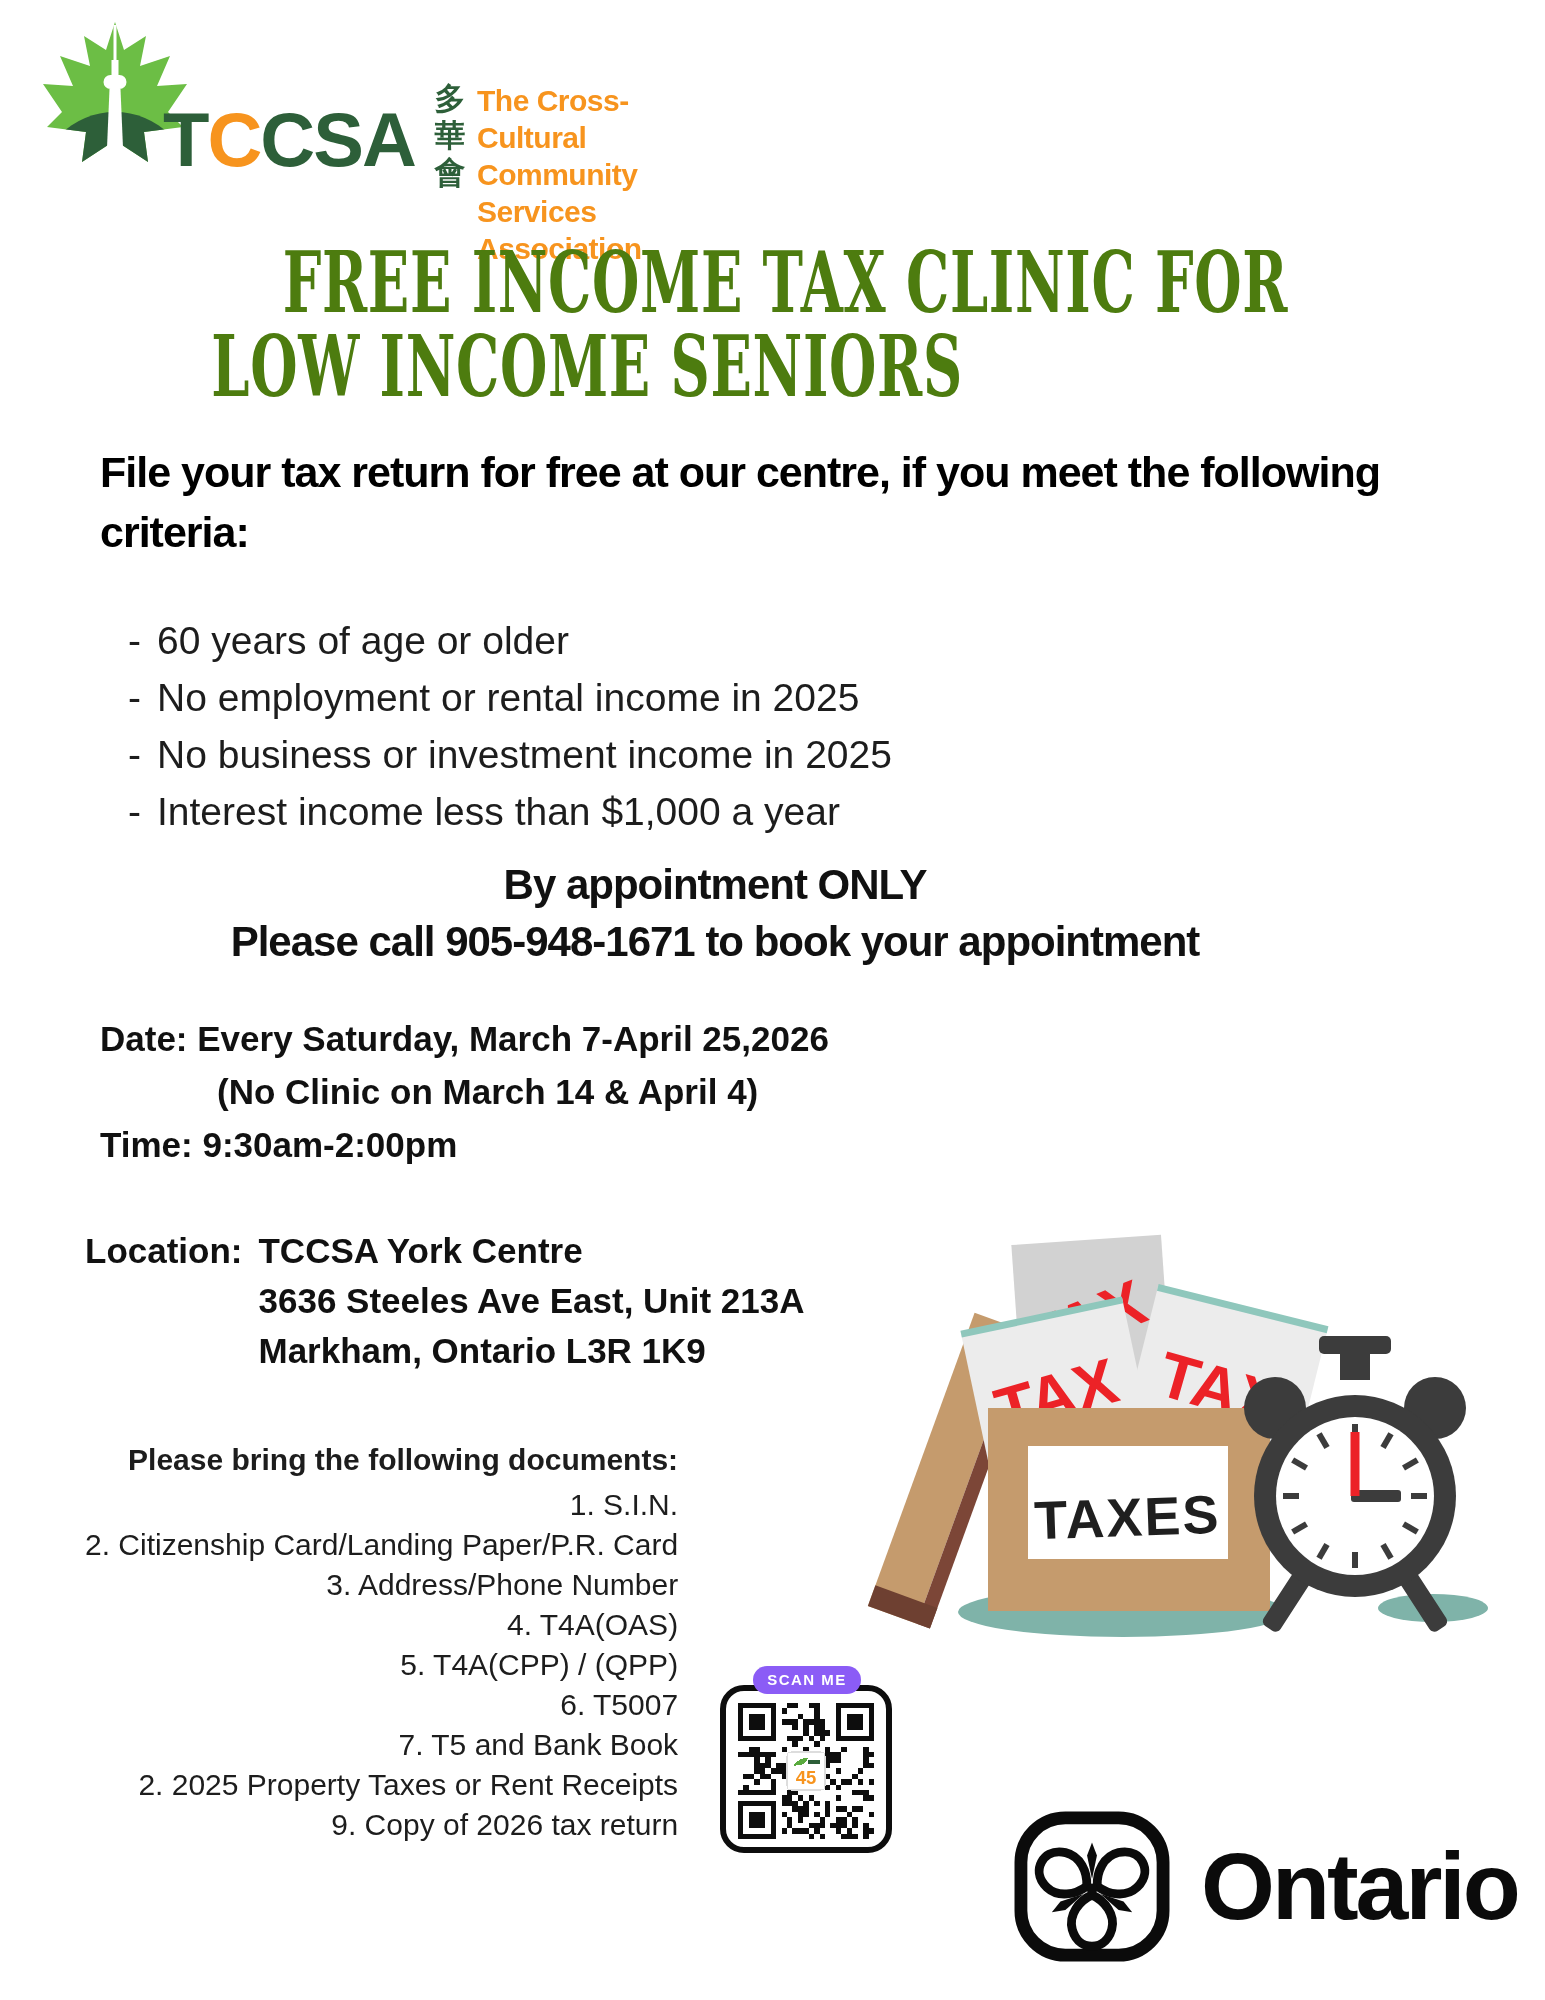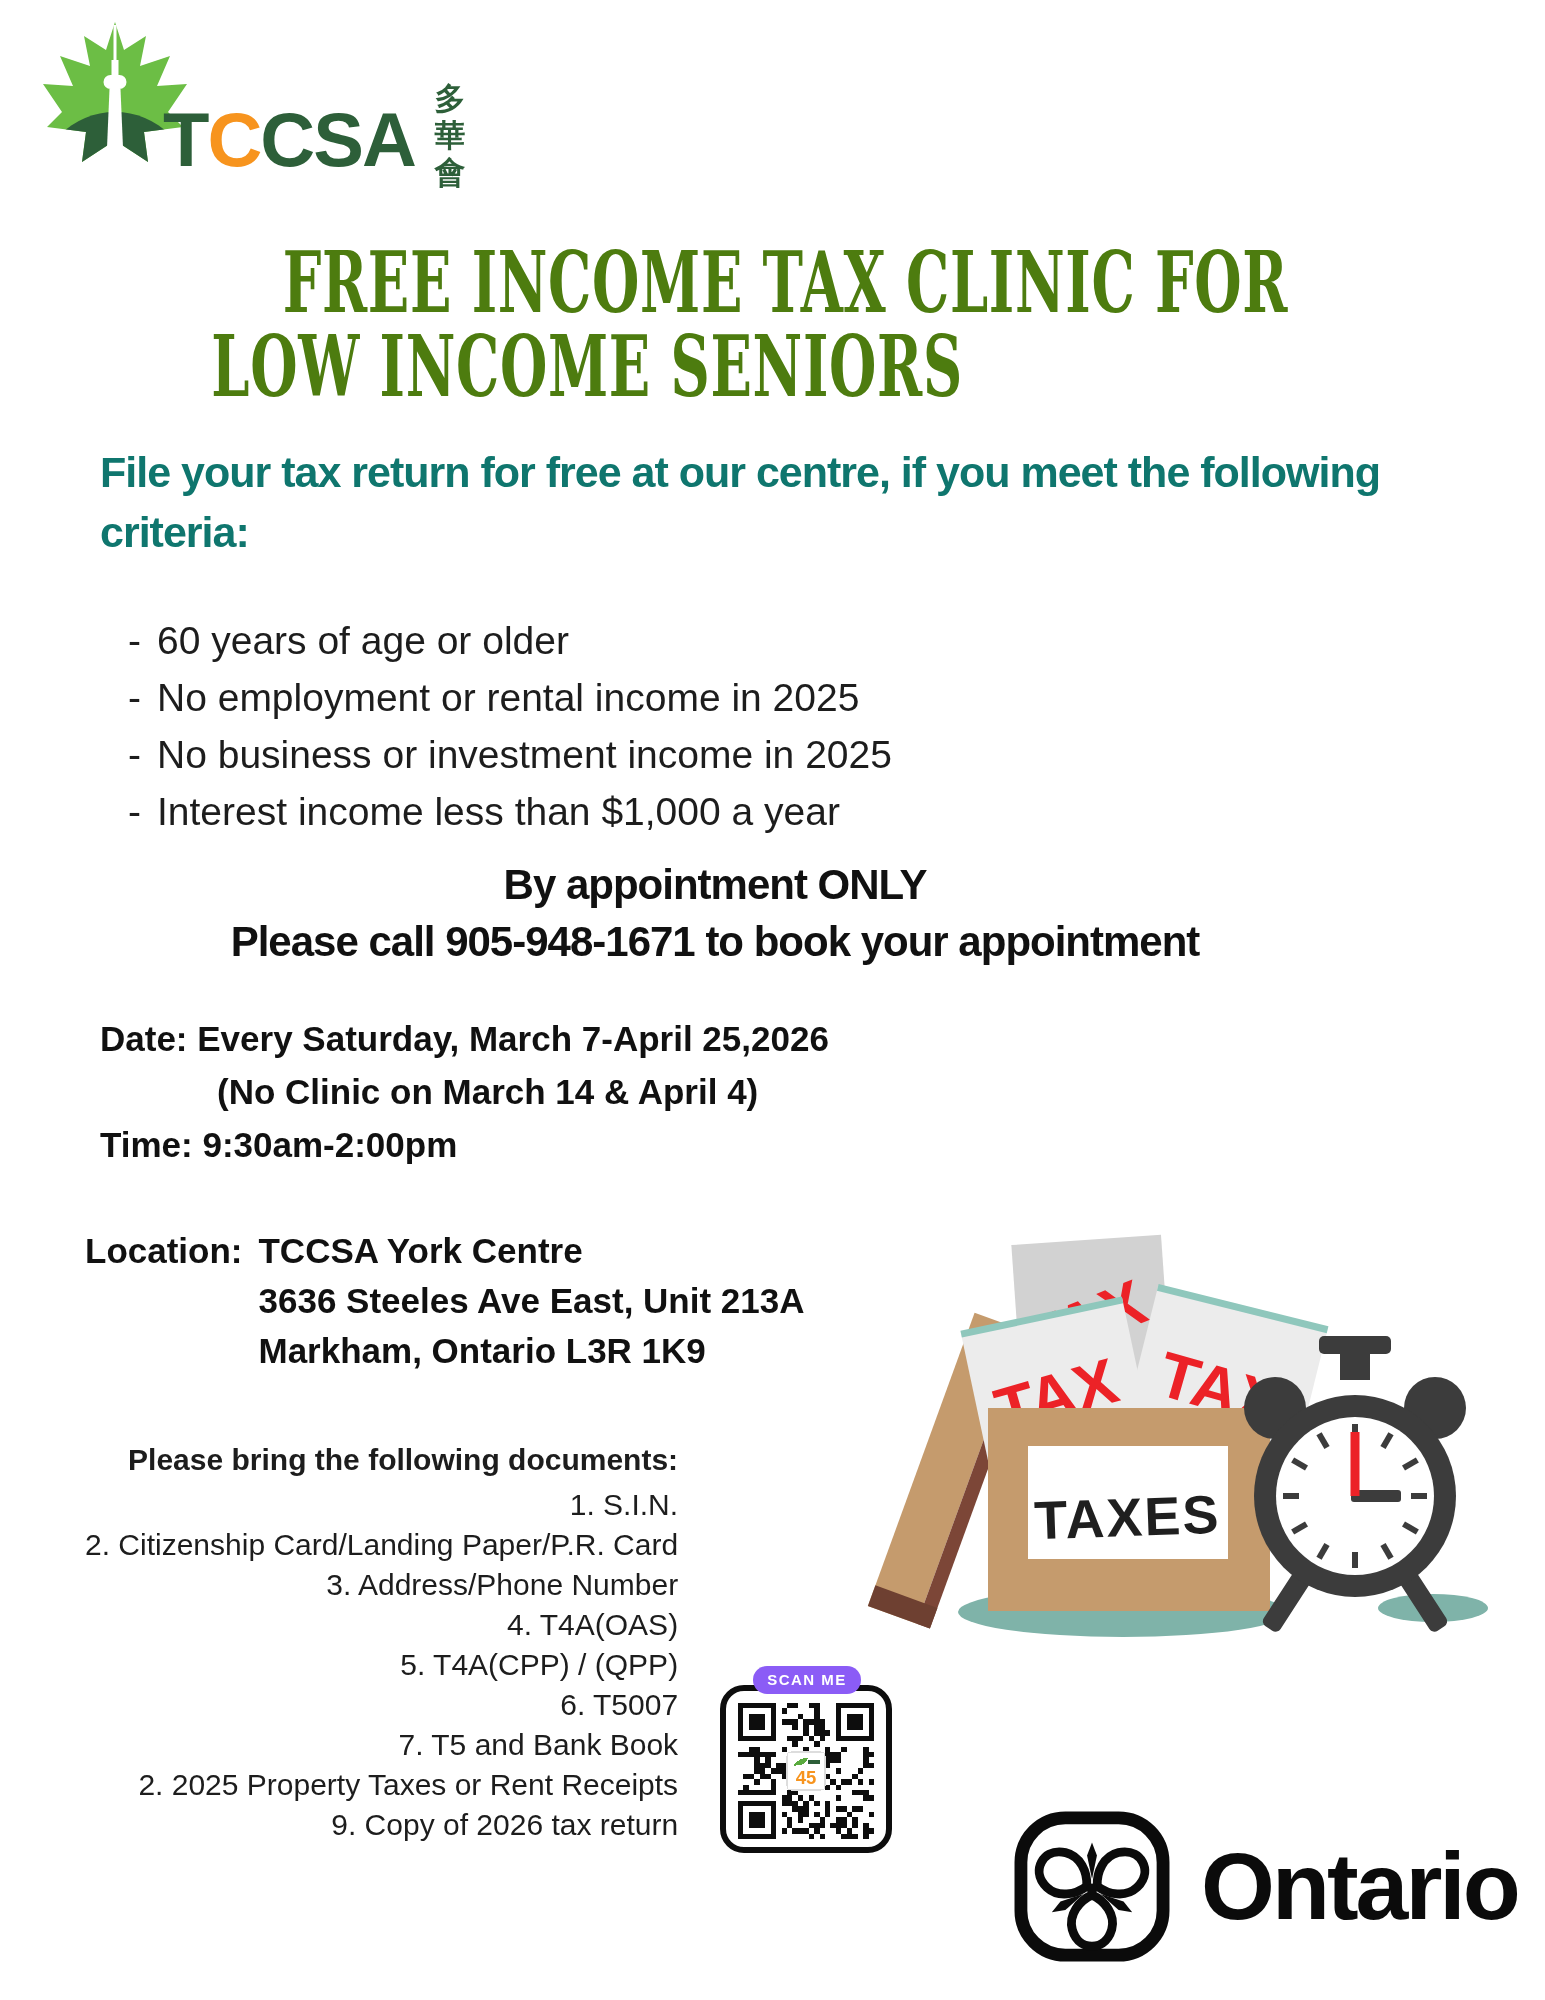--- a/index.html
+++ b/index.html
@@ -21,21 +21,21 @@
              font-weight:bold; color:#F7941E; letter-spacing:-0.5px; }
 
   
   .title { left:0; top:240px; width:1300px; text-align:left;
            font-family:"DejaVu Serif", serif; font-weight:bold; color:#4d7c0f;
            font-size:85px; line-height:84px; }
   .title-line { display:inline-block; transform:scaleX(0.64); white-space:nowrap; letter-spacing:1px; }
 
   
   .intro { left:100px; top:442px; width:1290px; font-size:43px; font-weight:bold;
-           line-height:60px; letter-spacing:-1px; color:#0f766e; }
+           line-height:60px; letter-spacing:-1px; color:#000000; }
 
   
   .criteria { left:128px; top:612px; list-style:none; font-size:39px; line-height:57px; color:#1d1d1d; }
   .crit-item { display:flex; }
   .crit-item .dash { margin-right:16px; }
 
   
   .appointment { left:0; top:856px; width:1430px; text-align:center;
                  font-size:42px; font-weight:bold; line-height:57px; letter-spacing:-1px; color:#111; }
 
@@ -87,20 +87,25 @@
         <rect x="71.5" y="40" width="7" height="18"></rect>
         <rect x="63.5" y="55" width="23" height="14" rx="7"></rect>
         <path d="M69.5,69 L80.5,69 L84.5,163 L65.5,163 Z"></path>
       </g>
     </svg>
     <div class="tccsa"><span>T</span><span class="orange">C</span><span>C</span><span>S</span><span>A</span></div>
     <div class="cn-col">
       <div>多</div>
       <div>華</div>
       <div>會</div>
+    </div>
+    <div class="org-col">
+      <div>The Cross-Cultural</div>
+      <div>Community Services</div>
+      <div>Association</div>
     </div>
   </div>
 
   <h1 class="abs title">
     <div><span class="title-line">FREE INCOME TAX CLINIC FOR</span></div>
     <div><span class="title-line">LOW INCOME SENIORS</span></div>
   </h1>
 
   <p class="abs intro">File your tax return for free at our centre, if you meet the following criteria:</p>
 

